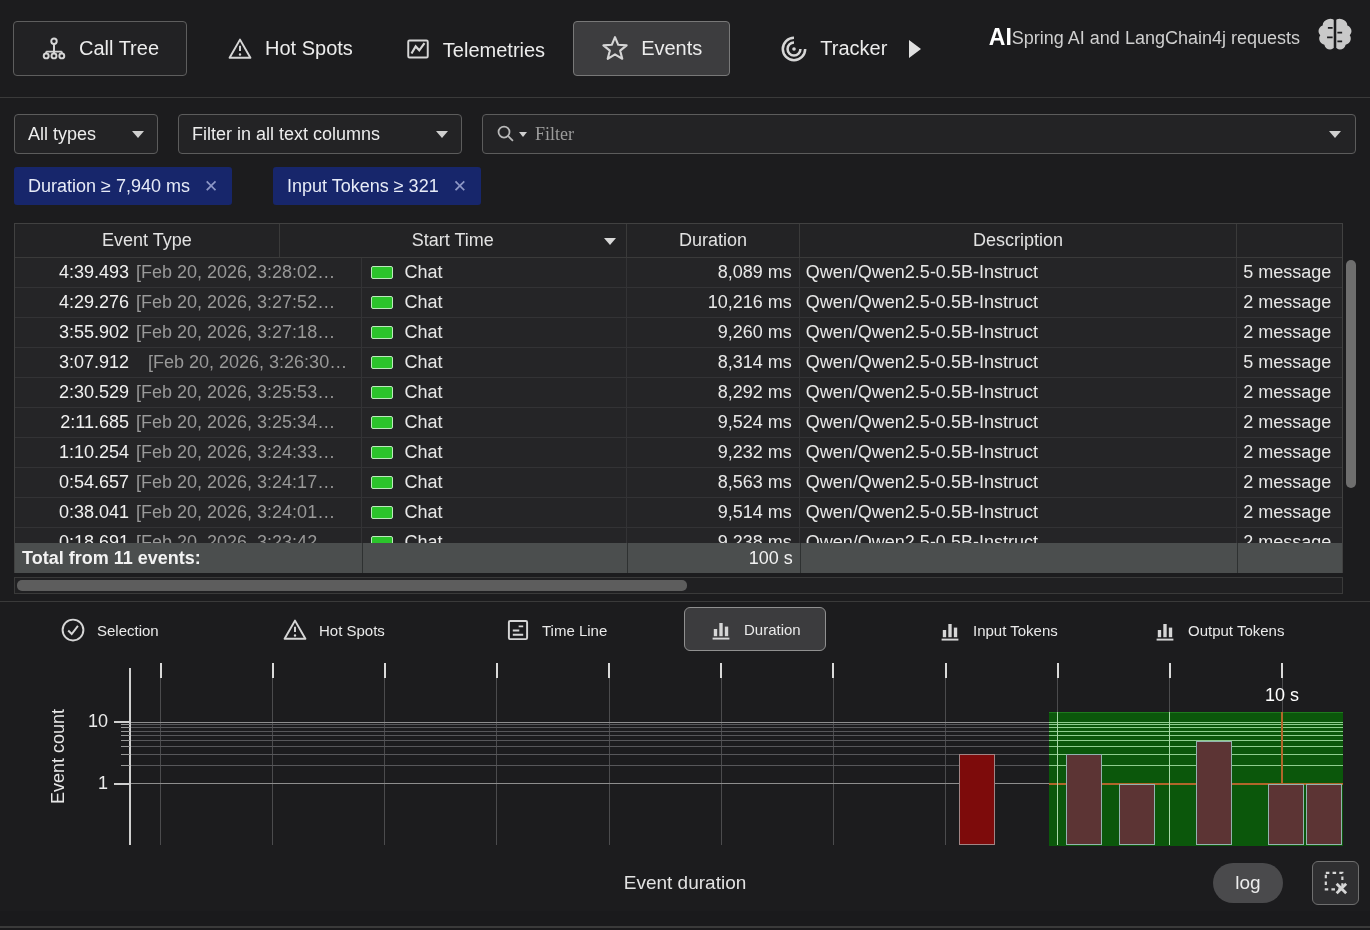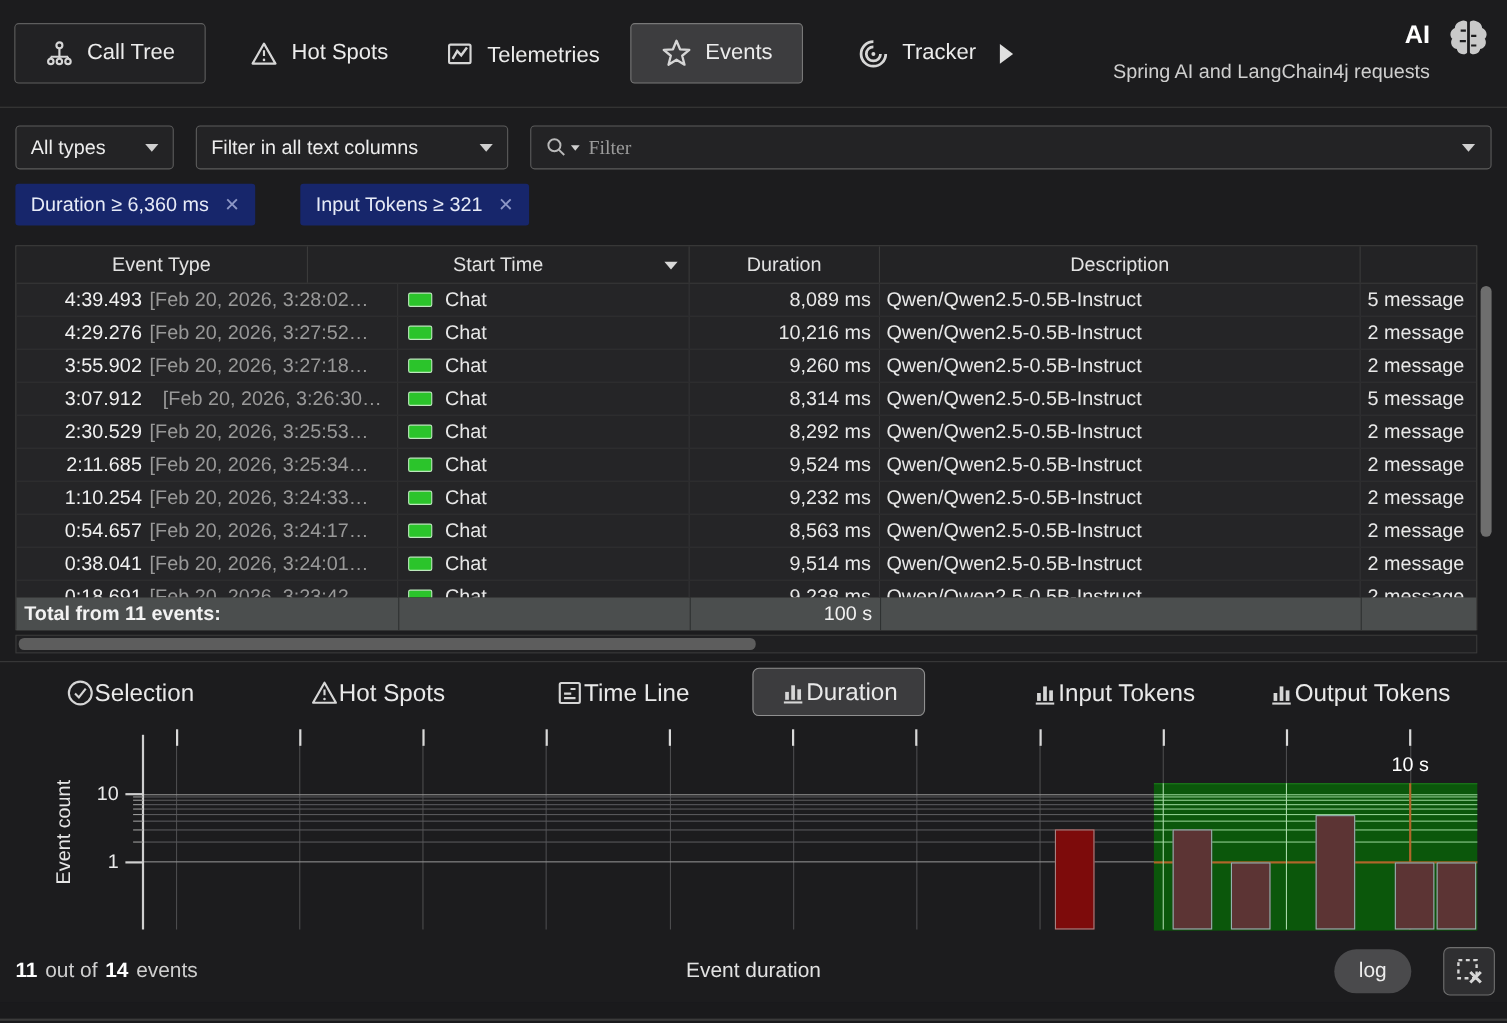--- a/index.html
+++ b/index.html
@@ -10,21 +10,21 @@
   #tabs{position:absolute;left:0;top:0;width:100%;height:97px;display:flex;align-items:center;
         padding-left:13px;box-sizing:border-box;}
   .tab{display:flex;align-items:center;gap:12px;font-size:20px;color:#ececec;white-space:nowrap;}
   .tab .ticon{display:flex;align-items:center;}
   .tab-box{border:1px solid #5e5e5e;border-radius:4px;height:55px;padding:0 27px;background:#222224;box-sizing:border-box;}
   .tab-box.sel{background:#3d3d3f;border-color:#787878;}
   .expand-arrow{width:0;height:0;border-top:9px solid transparent;border-bottom:9px solid transparent;
         border-left:12px solid #e0e0e0;margin-left:22px;}
   .sep{position:absolute;left:0;width:100%;height:1px;background:#3a3a3a;}
   #topbar-right{position:absolute;right:16px;top:16px;display:flex;align-items:flex-start;gap:16px;}
-  .ai-col{display:flex;flex-direction:column;align-items:flex-end;}
+  .ai-col{display:flex;flex-direction:row;align-items:flex-end;}
   .ai-badge{font-weight:bold;font-size:23px;color:#ffffff;line-height:1;margin-top:4px;}
   .subtitle{font-size:18px;color:#cfcfcf;margin-top:12px;}
 
   
   .select{position:absolute;top:114px;height:40px;border:1px solid #5c5c5c;border-radius:4px;background:#232325;
           display:flex;align-items:center;justify-content:space-between;padding:0 13px;font-size:18px;
           color:#ececec;box-sizing:border-box;}
   #type-select{left:14px;width:144px;}
   #col-select{left:178px;width:284px;}
   .caret{width:0;height:0;border-left:6px solid transparent;border-right:6px solid transparent;border-top:7px solid #cfcfcf;}
@@ -63,21 +63,21 @@
   .tcell{border-left:1px solid #2e3131;box-sizing:border-box;display:flex;align-items:center;
          font-size:18px;color:#f2f2f2;overflow:hidden;white-space:nowrap;}
   .tcell:first-child{border-left:none;}
   #vscroll{position:absolute;left:1345px;top:258px;width:12px;height:284px;}
   #vthumb{position:absolute;left:1px;top:2px;width:10px;height:228px;border-radius:5px;background:#6e6e6e;}
   #hscroll{position:absolute;left:14px;top:577px;width:1329px;height:17px;border:1px solid #3a3a3a;
            background:#202022;box-sizing:border-box;}
   #hthumb{position:absolute;left:2px;top:2px;width:670px;height:11px;border-radius:5px;background:#5d5d5d;}
 
   
-  .view{position:absolute;top:603px;height:54px;display:flex;align-items:center;font-size:22px;color:#e9e9e9;white-space:nowrap;}
+  .view{position:absolute;top:603px;height:54px;display:flex;align-items:center;gap:11px;font-size:15px;color:#e9e9e9;white-space:nowrap;}
   .view .ticon{display:flex;align-items:center;}
   .view-box{top:607px;height:44px;border:1px solid #909090;border-radius:6px;background:#3c3c3e;
             padding:0 24px;box-sizing:border-box;}
 
   
   #chart{position:absolute;left:0;top:660px;width:1370px;height:194px;}
   .cl{position:absolute;}
   #ylabel{position:absolute;left:-22px;top:86px;width:160px;text-align:center;transform:rotate(-90deg);
           font-size:18px;color:#e6e6e6;}
   .ytick-label{position:absolute;width:40px;text-align:right;font-size:18px;color:#eaeaea;}
@@ -184,21 +184,21 @@
           <path d="M12 12 L16.3 16.3"></path>
         </svg>
     </span>
     <span class="caret small"></span>
     <input id="search-input" type="text" placeholder="Filter" style="">
     <span class="caret" style="margin-right:2px;"></span>
   </div>
 
   <div id="chips">
       <div class="chip" style="left: 14px;">
-        <span>Duration ≥ 6,360 ms</span>
+        <span>Duration ≥ 7,940 ms</span>
         <span class="chip-x">✕</span>
       </div>
       <div class="chip" style="left: 273px;">
         <span>Input Tokens ≥ 321</span>
         <span class="chip-x">✕</span>
       </div>
     </div>
 
   <div id="table">
     <div class="thead">
@@ -484,26 +484,20 @@
       <div class="cl" style="left: 121px; top: 80.0736px; width: 9px; height: 1px; background: rgb(154, 154, 154);"></div>
       <div class="cl" style="left: 121px; top: 75.1881px; width: 9px; height: 1px; background: rgb(154, 154, 154);"></div>
       <div class="cl" style="left: 121px; top: 71.0575px; width: 9px; height: 1px; background: rgb(154, 154, 154);"></div>
       <div class="cl" style="left: 121px; top: 67.4793px; width: 9px; height: 1px; background: rgb(154, 154, 154);"></div>
       <div class="cl" style="left: 121px; top: 64.3232px; width: 9px; height: 1px; background: rgb(154, 154, 154);"></div>
       <div class="ytick-label" style="left: 68px; top: 51px;">10</div>
       <div class="ytick-label" style="left: 68px; top: 112.7px;">1</div>
       <div id="xtick-label" style="left: 1242px; top: 25px;">10 s</div>
     </div>
 
-  <div id="status-left">
-    <b>11</b>
-    <span>out of</span>
-    <b>14</b>
-    <span>events</span>
-  </div>
   <div id="status-center">Event duration</div>
   <div id="log-btn">
     <span>log</span>
   </div>
   <div id="clear-btn">
     <span style="display:flex;">
       <svg width="28" height="28" viewBox="0 0 22 22" fill="none" stroke="#d6d6d6">
           <rect x="3" y="3" width="13" height="13" stroke-width="1.7" stroke-dasharray="2.8 2.5"></rect>
           <path d="M11.5 11.5 L19 19 M19 11.5 L11.5 19" stroke-width="2.2"></path>
         </svg>

